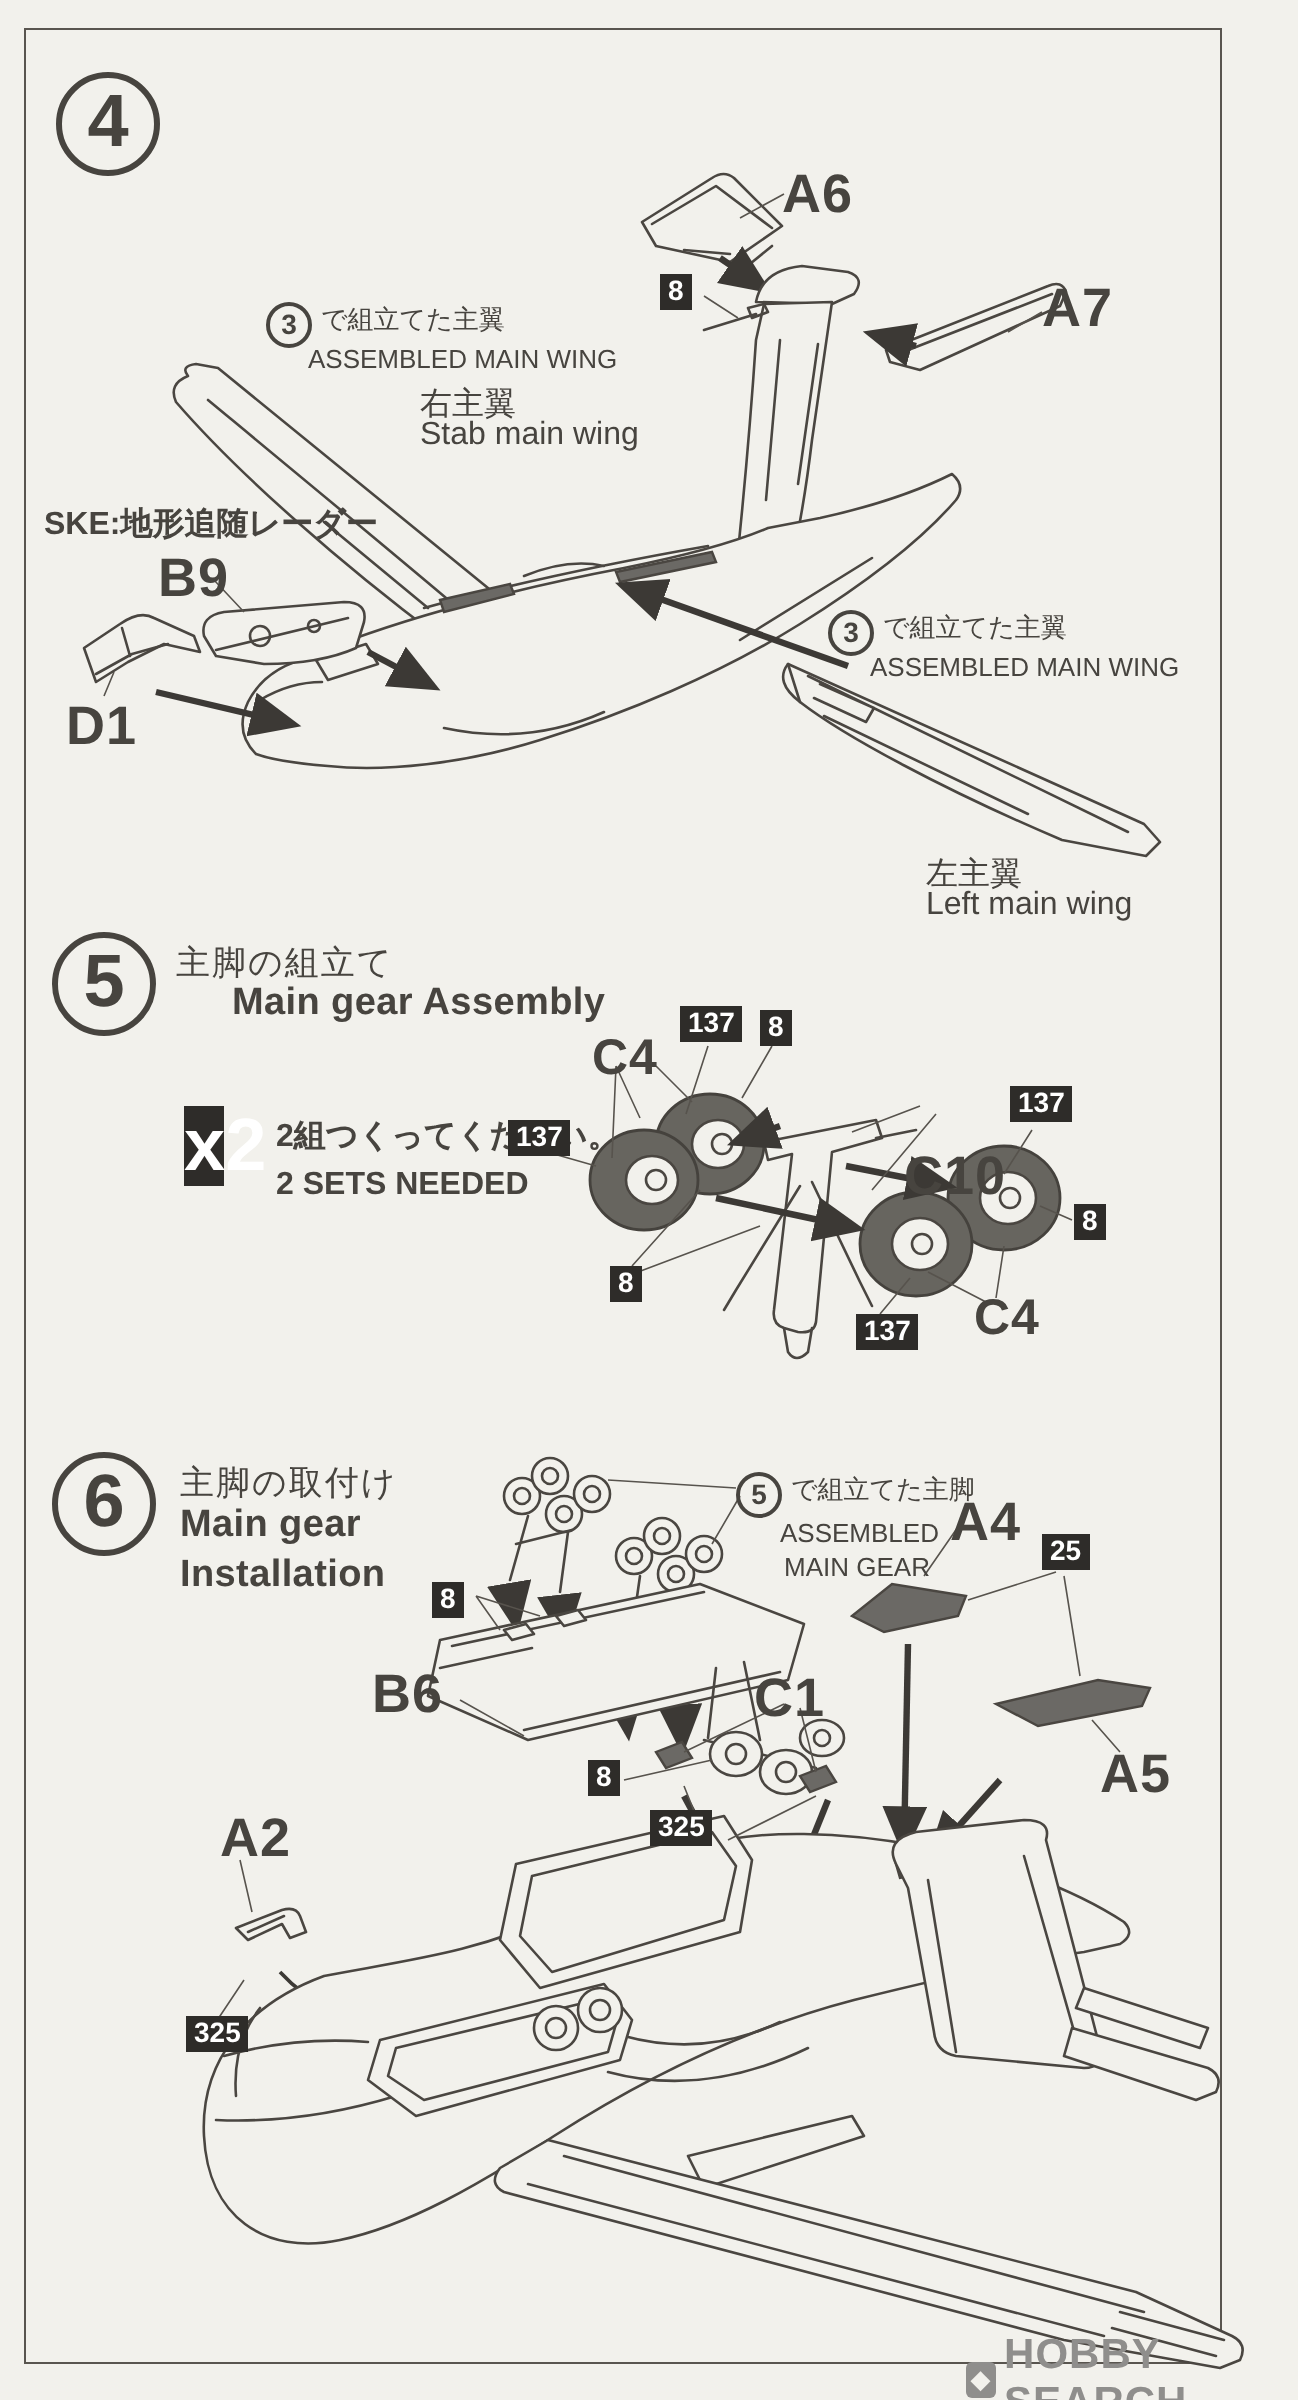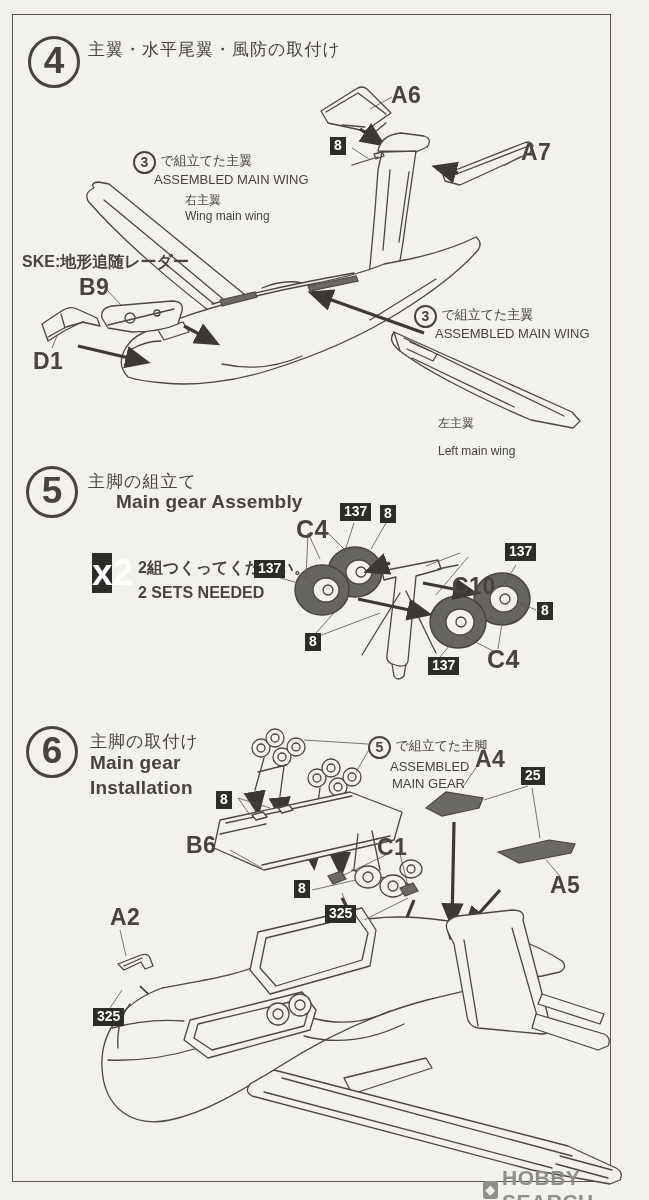--- a/index.html
+++ b/index.html
@@ -13,42 +13,41 @@
   .dk{fill:#6b6965;stroke:#4a4641;stroke-width:1.2;}
   .tire{fill:#67655f;stroke:#45423d;stroke-width:1.4;}
   .thin{stroke:#57534d;stroke-width:0.8;fill:none;}
   .bold{stroke:#3c3935;stroke-width:3.2;fill:none;}
   .jp-title{font-size:17px;letter-spacing:1px;}
   .en-title{font-size:19px;font-weight:bold;letter-spacing:0.2px;}
   .big-circle{width:46px;height:46px;border:3.4px solid #47443f;border-radius:50%;
      font-size:37px;font-weight:bold;text-align:center;line-height:44px;background:#f2f1ec;}
   .sm-circle{width:19px;height:19px;border:2px solid #47443f;border-radius:50%;
      font-size:14px;font-weight:bold;text-align:center;line-height:18px;display:inline-block;}
-  .part{font-size:23px;font-weight:bold;letter-spacing:0.5px;}
+  .part{font-size:27px;font-weight:bold;letter-spacing:0.5px;}
   .numbox{background:#2e2c29;color:#fff;font-weight:bold;font-size:14px;
      padding:1px 4px 2px 4px;line-height:15px;display:inline-block;}
-  .cap{font-size:12px;}
+  .cap{font-size:16px;margin-left:25px;}
   .ref{font-size:13px;}
   .note{font-size:16px;font-weight:bold;}
   .qtybox{background:#2e2c29;color:#fff;font-weight:bold;font-size:37px;width:20px;height:40px;
      text-align:center;line-height:40px;}
   #wm{color:#8f8e8c;font-weight:bold;font-size:21px;letter-spacing:0.5px;display:flex;align-items:center;gap:4px;}
   #wm .logo{width:18px;height:18px;background:#8f8e8c;border-radius:3px;color:#f2f1ec;
      font-size:13px;line-height:18px;text-align:center;font-weight:bold;}
 </style>
 </head>
 <body>
 
 <div id="page">
   <div id="frame" class="abs"></div>
 
   <div class="abs big-circle" style="left:28px;top:36px;">
     <span>4</span>
   </div>
-  <div class="abs jp-title" style="left:88px;top:38px;">主翼・水平尾翼・風防の取付け</div>
 
   <svg class="abs" style="left:12px;top:80px;" width="600" height="395" viewBox="0 0 600 395">
     <defs>
       <marker id="ah" markerWidth="9" markerHeight="8" refX="6.5" refY="3.5" orient="auto">
         <path d="M0,0 L8,3.5 L0,7 Z" fill="#3c3935"></path>
       </marker>
     </defs>
 
     <path class="ln fill" d="M309,31 L344,9 Q350,5 355,9 L379,33 L353,51 L316,43 Z"></path>
     <path class="ln" d="M314,32 L346,13 L374,34 M330,45 L353,47 M352,51 L358,56 L374,43"></path>
@@ -94,32 +93,32 @@
   <div class="abs numbox" style="left:330px;top:137px;">8</div>
   <div class="abs part" style="left:521px;top:139px;">A7</div>
 
   <div class="abs" style="left:133px;top:151px;">
     <span class="sm-circle" style="vertical-align:top;">3</span>
     <span class="ref" style="display:inline-block;">で組立てた主翼</span>
     <div class="ref" style="margin-left:21px;margin-top:-2px;">ASSEMBLED MAIN WING</div>
   </div>
 
   <div class="abs cap" style="left:185px;top:192px;">右主翼</div>
-  <div class="abs cap" style="left:185px;top:209px;">Wing main wing</div>
+  <div class="abs cap" style="left:185px;top:209px;">Stab main wing</div>
   <div class="abs note" style="left:22px;top:252px;">SKE:地形追随レーダー</div>
   <div class="abs part" style="left:79px;top:274px;">B9</div>
   <div class="abs part" style="left:33px;top:348px;">D1</div>
 
   <div class="abs" style="left:414px;top:305px;">
     <span class="sm-circle" style="vertical-align:top;">3</span>
     <span class="ref" style="display:inline-block;">で組立てた主翼</span>
     <div class="ref" style="margin-left:21px;margin-top:-2px;">ASSEMBLED MAIN WING</div>
   </div>
 
-  <div class="abs cap" style="left:438px;top:415px;text-align:center;">左主翼</div>
+  <div class="abs cap" style="left:438px;top:427px;text-align:center;">左主翼</div>
   <div class="abs cap" style="left:438px;top:444px;">Left main wing</div>
 
   <div class="abs big-circle" style="left:26px;top:466px;">
     <span>5</span>
   </div>
   <div class="abs jp-title" style="left:88px;top:470px;">主脚の組立て</div>
   <div class="abs en-title" style="left:88px;top:491px;margin-left:28px;">Main gear Assembly</div>
 
   <div class="abs qtybox" style="left:92px;top:553px;">x2</div>
   <div class="abs note" style="left:138px;top:558px;">2組つくってください。</div>

